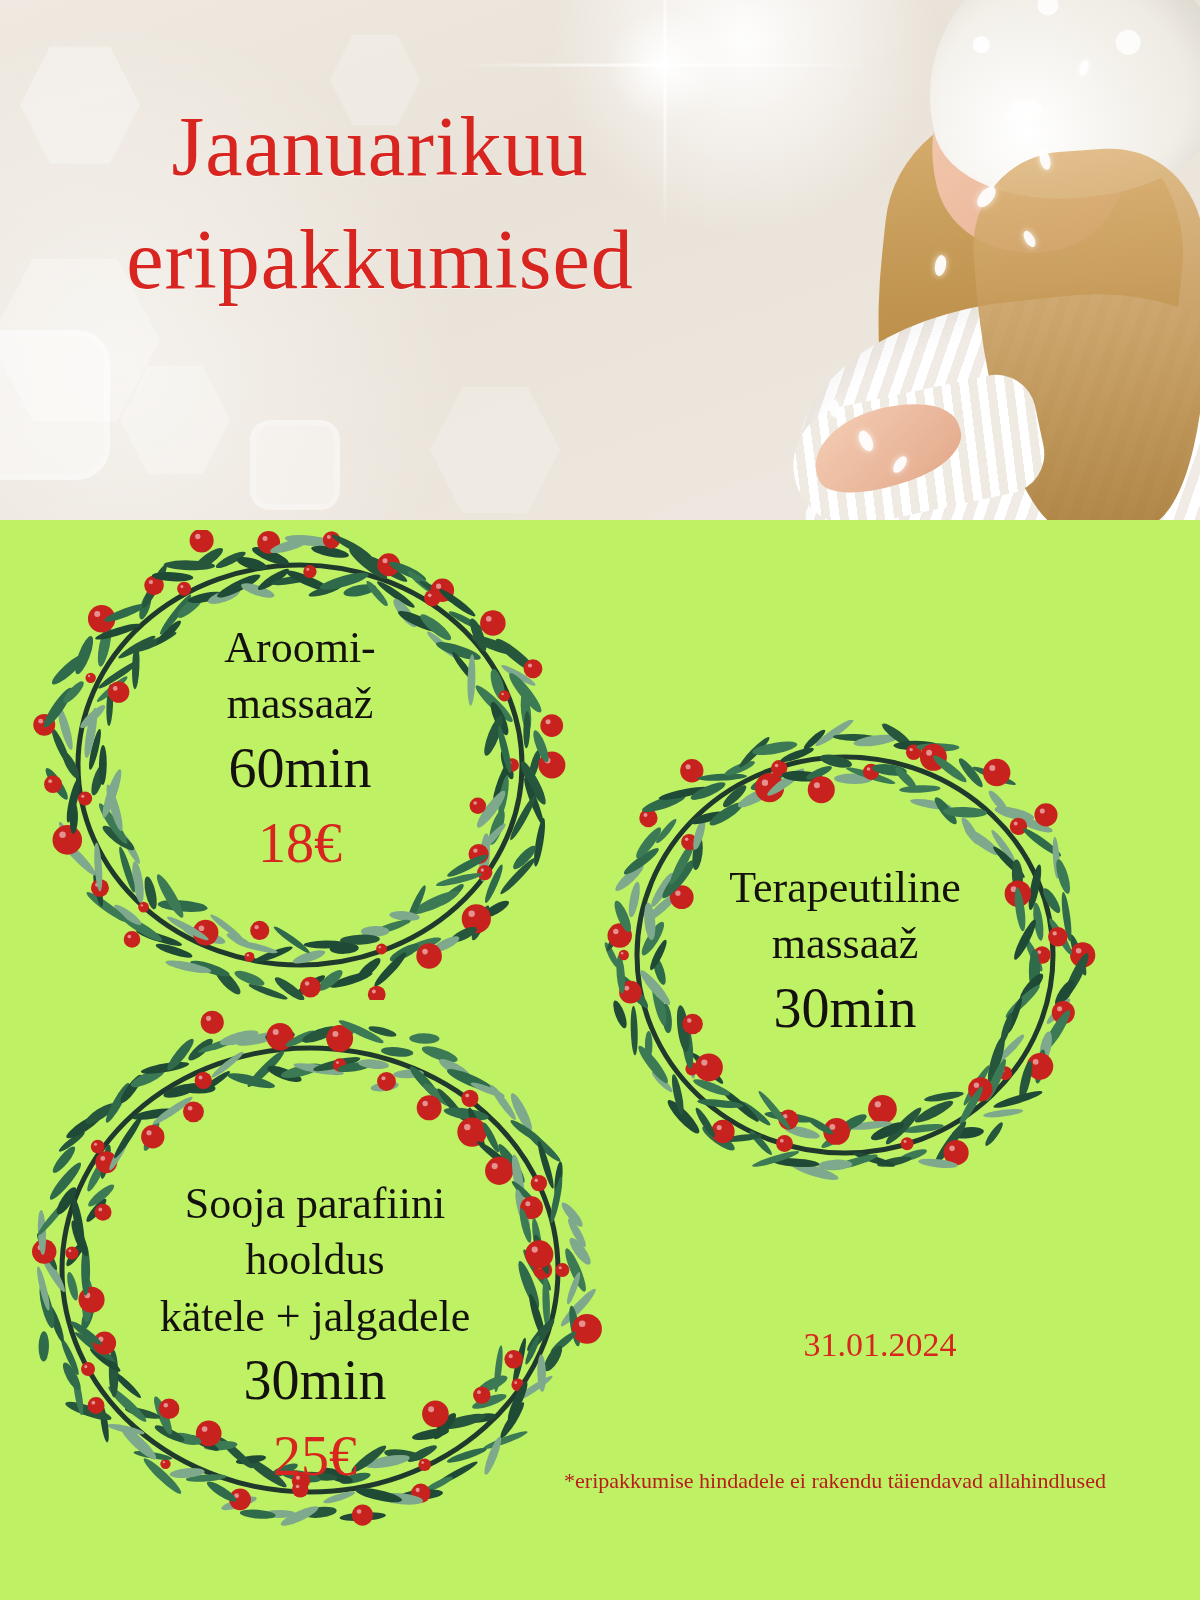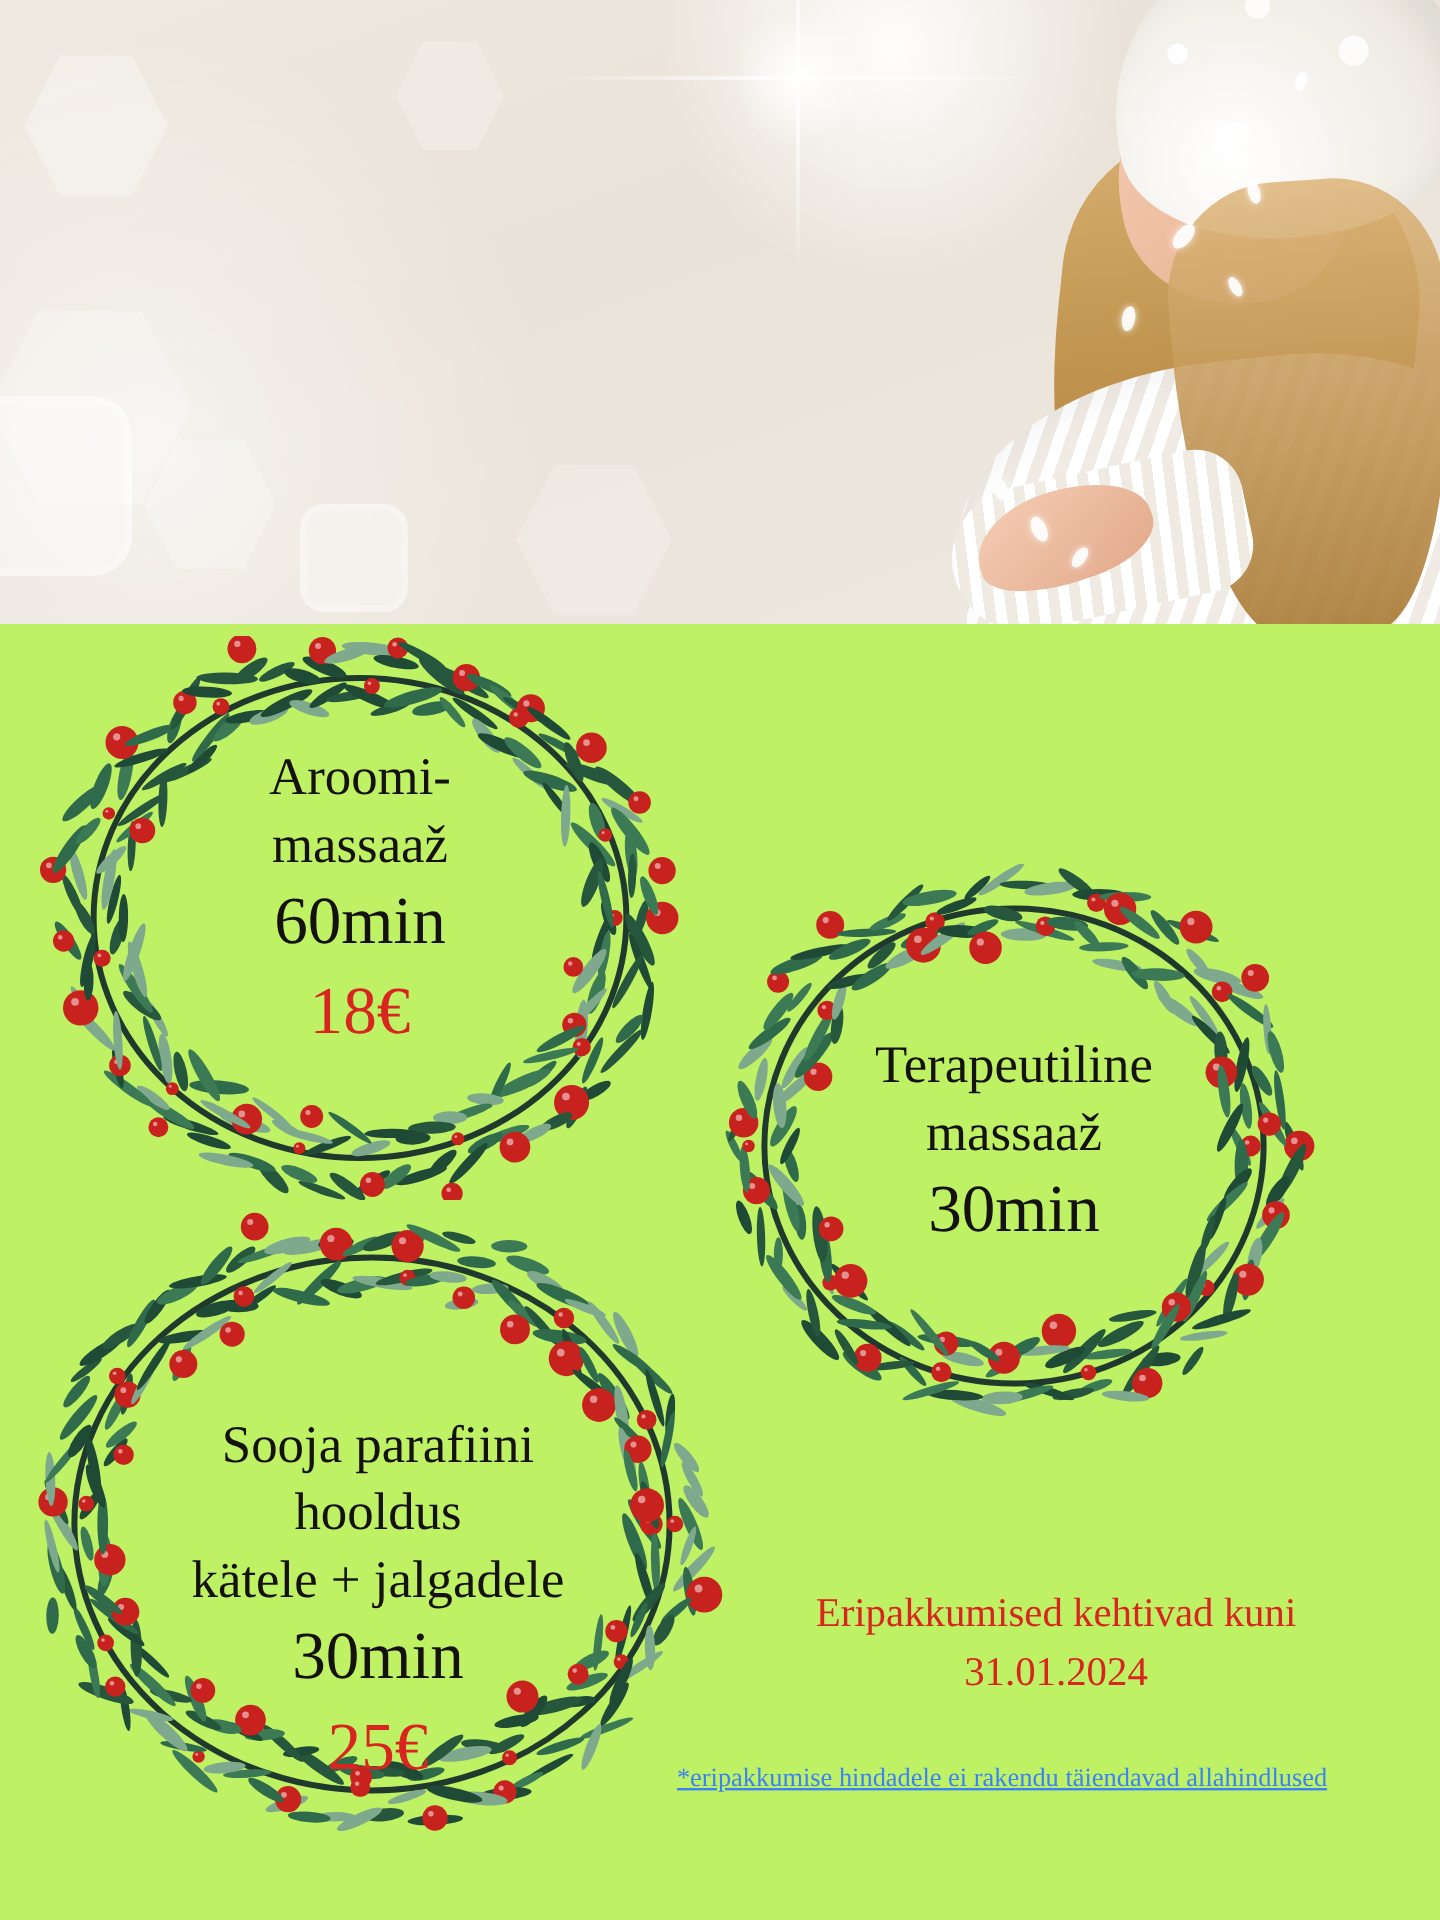--- a/index.html
+++ b/index.html
@@ -218,24 +218,23 @@
     font-size: 34px;
     line-height: 1.45;
     z-index: 6;
   }
   .disclaimer {
     position: absolute;
     left: 500px;
     top: 1468px;
     width: 670px;
     text-align: center;
-    color: #3b82f6;
+    color: #b91c1c;
     font-size: 22px;
     z-index: 6;
-    text-decoration: underline;
   }
 </style>
 </head>
 <body>
 
 <div class="hero">
 
   <div class="bokeh" style="left:-40px; top:330px; width:150px; height:150px;"></div>
   <div class="hex" style="left:20px; top:40px;  width:120px; height:130px;"></div>
   <div class="hex" style="left:-10px; top:250px; width:170px; height:180px;"></div>
@@ -262,20 +261,24 @@
     <div class="flake" style="left:360px; top:150px; width:10px; height:20px; transform:rotate(-15deg);"></div>
     <div class="flake" style="left:300px; top:185px; width:13px; height:24px; transform:rotate(40deg);"></div>
     <div class="flake" style="left:345px; top:230px; width:9px;  height:18px; transform:rotate(-30deg);"></div>
     <div class="flake" style="left:255px; top:255px; width:11px; height:21px; transform:rotate(10deg);"></div>
     <div class="flake" style="left:180px; top:430px; width:12px; height:22px; transform:rotate(-25deg);"></div>
     <div class="flake" style="left:215px; top:455px; width:10px; height:19px; transform:rotate(35deg);"></div>
     <div class="flake" style="left:150px; top:400px; width:9px;  height:17px; transform:rotate(0deg);"></div>
     <div class="flake" style="left:400px; top:60px;  width:8px;  height:16px; transform:rotate(18deg);"></div>
   </div>
 
+  <div class="title-block">
+    <div class="title-line">Jaanuarikuu</div>
+    <div class="title-line">eripakkumised</div>
+  </div>
 </div>
 
 <div class="offers">
 
   <div class="wreath" style="left:20px; top:10px;">
     <svg width="560" height="470" viewBox="0 0 560 470" aria-hidden="true">
       <g transform="translate(280,235)">
         <ellipse cx="0" cy="0" rx="222" ry="200" fill="none" stroke="#1f3a2c" stroke-width="5"></ellipse>
         <g id="w1leaves">
             <ellipse cx="0" cy="0" rx="14.95380658436214" ry="4.378179012345679" fill="#1f4a35" transform="translate(207.211359739369,0) rotate(71.06717249657065)"></ellipse>
@@ -991,16 +994,15 @@
   <div class="offer-text" style="left:90px; top:620px; width:450px;margin-top:36px;">
     <div class="offer-name">Sooja parafiini</div>
     <div class="offer-name">hooldus</div>
     <div class="offer-name">kätele + jalgadele</div>
     <div class="offer-dur">30min</div>
     <div class="offer-price">25€</div>
   </div>
 </div>
 
 <div class="validity">
-  <div>Eripakkumised kehtivad kuni</div>
   <div>31.01.2024</div>
 </div>
 <div class="disclaimer">*eripakkumise hindadele ei rakendu täiendavad allahindlused</div>
 
 </body></html>

